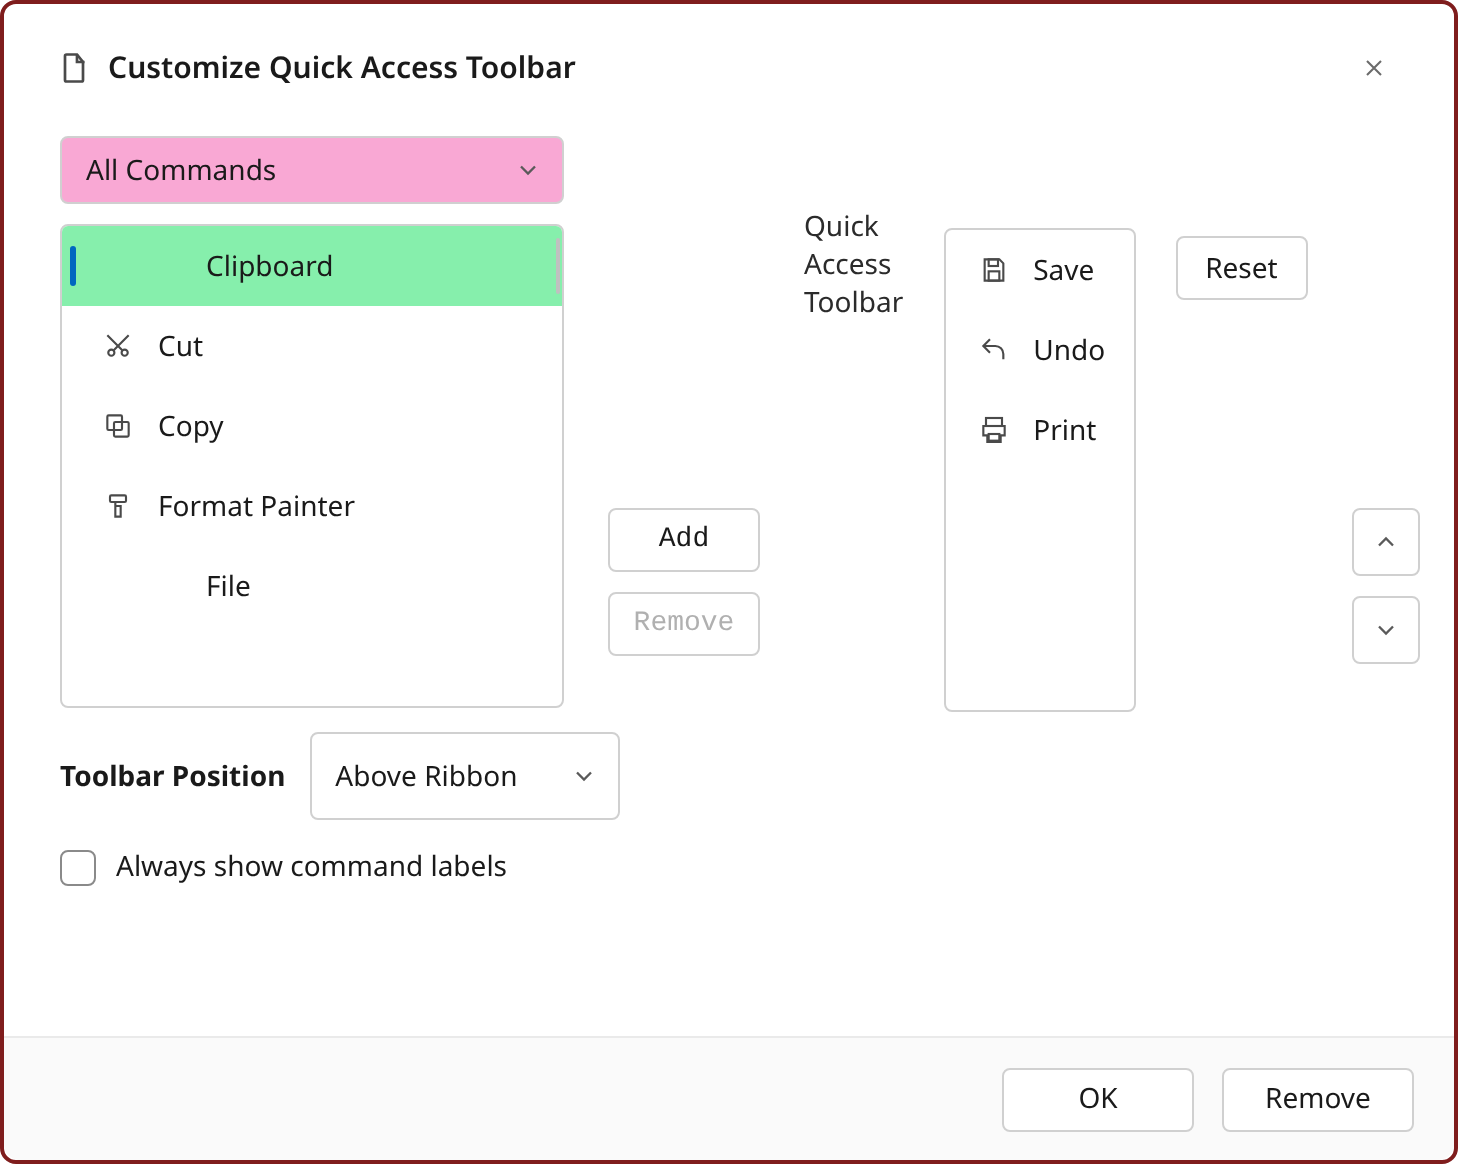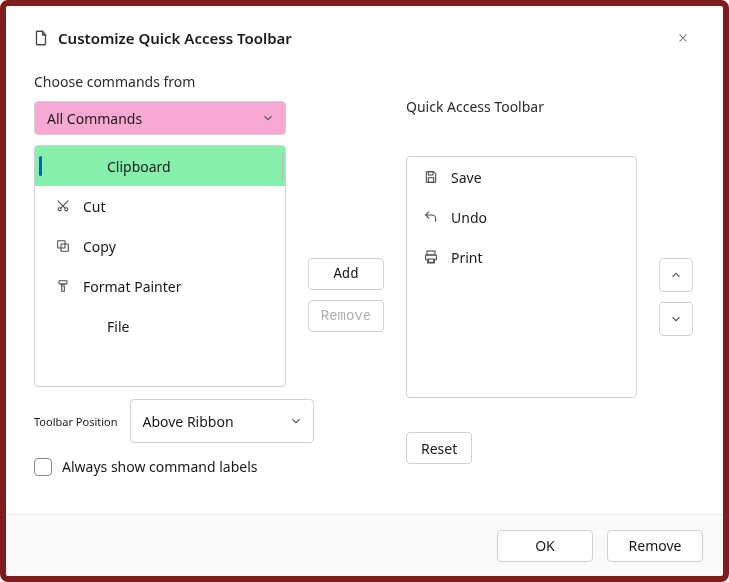--- a/index.html
+++ b/index.html
@@ -8,21 +8,21 @@
       font-size: 14px;
       color: #1a1a1a;
       background: #fff;
       width: 729px;
       height: 582px;
       overflow: hidden;
     }
     .dialog {
       width: 729px;
       height: 582px;
-      border: 6px solid #7f1d1d;
+      border: 2px solid #7f1d1d;
       border-radius: 8px;
       display: flex;
       flex-direction: column;
       background: #fff;
     }
     .header {
       display: flex;
       align-items: center;
       padding: 18px 26px 6px 26px;
     }
@@ -68,30 +68,30 @@
     .li-icon.blank { visibility:hidden; }
     .li-icon.pad { margin-left: 24px; }
     .scroll-hint { position:absolute; right:1px; top:6px; bottom:6px; width:2px; background:#c0c0c0; border-radius:1px;}
     .mid-col { width: 76px; display:flex; flex-direction:column; gap:10px; margin-top: 186px; font-family: Liberation Mono, monospace; }
     .btn {
       height: 32px; border:1px solid #d0d0d0; border-radius:4px; background:#fff;
       cursor:pointer; font-family:inherit; font-size:14px; color:#1a1a1a;
       display:flex;align-items:center;justify-content:center; padding:0 14px;
     }
     .btn:disabled { color:#b0b0b0; cursor:default; }
-    .right-col { flex:1; display:flex; flex-direction:column; margin-top: 25px; gap: 20px; }
+    .right-col { flex:1; display:flex; flex-direction:row; margin-top: 36px; gap: 20px; }
     .qat-box {
       margin-top:10px; border:1px solid #d0d0d0; border-radius:4px; height:242px; background:#fff;
     }
     .qat-item { height:40px; display:flex; align-items:center; gap:12px; padding:0 14px 0 16px; cursor:pointer;}
     .order-col { width:36px; display:flex; flex-direction:column; gap:10px; margin-top:186px;}
     .icon-btn { width:34px; height:34px; border:1px solid #d0d0d0; border-radius:4px; background:#fff; cursor:pointer; display:flex;align-items:center;justify-content:center;color:#5a5a5a;}
     .reset-row { margin-top:14px; }
     .bottom-left { display:flex; align-items:center; gap:12px; margin-top:12px; width:280px;}
-    .tp-label { font-size:11px; }
+    .tp-label { font-size:14px;font-weight:bold; }
     .tp-select { flex:1; height:44px; border:1px solid #d0d0d0; border-radius:4px; display:flex;align-items:center;justify-content:space-between;padding:0 10px 0 12px; cursor:pointer;}
     .check-row { display:flex; align-items:center; gap:10px; margin-top:14px;}
     .checkbox { width:18px;height:18px;border:1.5px solid #8a8a8a;border-radius:4px; cursor:pointer;}
     .footer {
       height: 62px; border-top:1px solid #eaeaea; background:#fafafa;
       display:flex; align-items:center; justify-content:flex-end; gap:14px; padding:0 20px;
       border-bottom-left-radius:8px;border-bottom-right-radius:8px;
     }
     .footer .btn { min-width:96px; }
     svg { display:block; }
@@ -113,21 +113,20 @@
       <svg viewBox="0 0 24 24" width="14" height="14" stroke="currentColor" stroke-width="1.8" fill="none">
           <path d="M6 6l12 12M18 6L6 18"></path>
         </svg>
     </button>
   </div>
 
   <div class="body">
     <div class="top-row">
 
       <div class="left-col">
-        <div class="section-label">Choose commands from</div>
         <div class="select">
           <span>All Commands</span>
           <span class="chev">
             <svg viewBox="0 0 24 24" width="14" height="14" stroke="currentColor" stroke-width="2" fill="none">
                 <path d="M6 9l6 6 6-6"></path>
               </svg>
           </span>
         </div>
         <div class="list-box" style="position:relative;">
 

